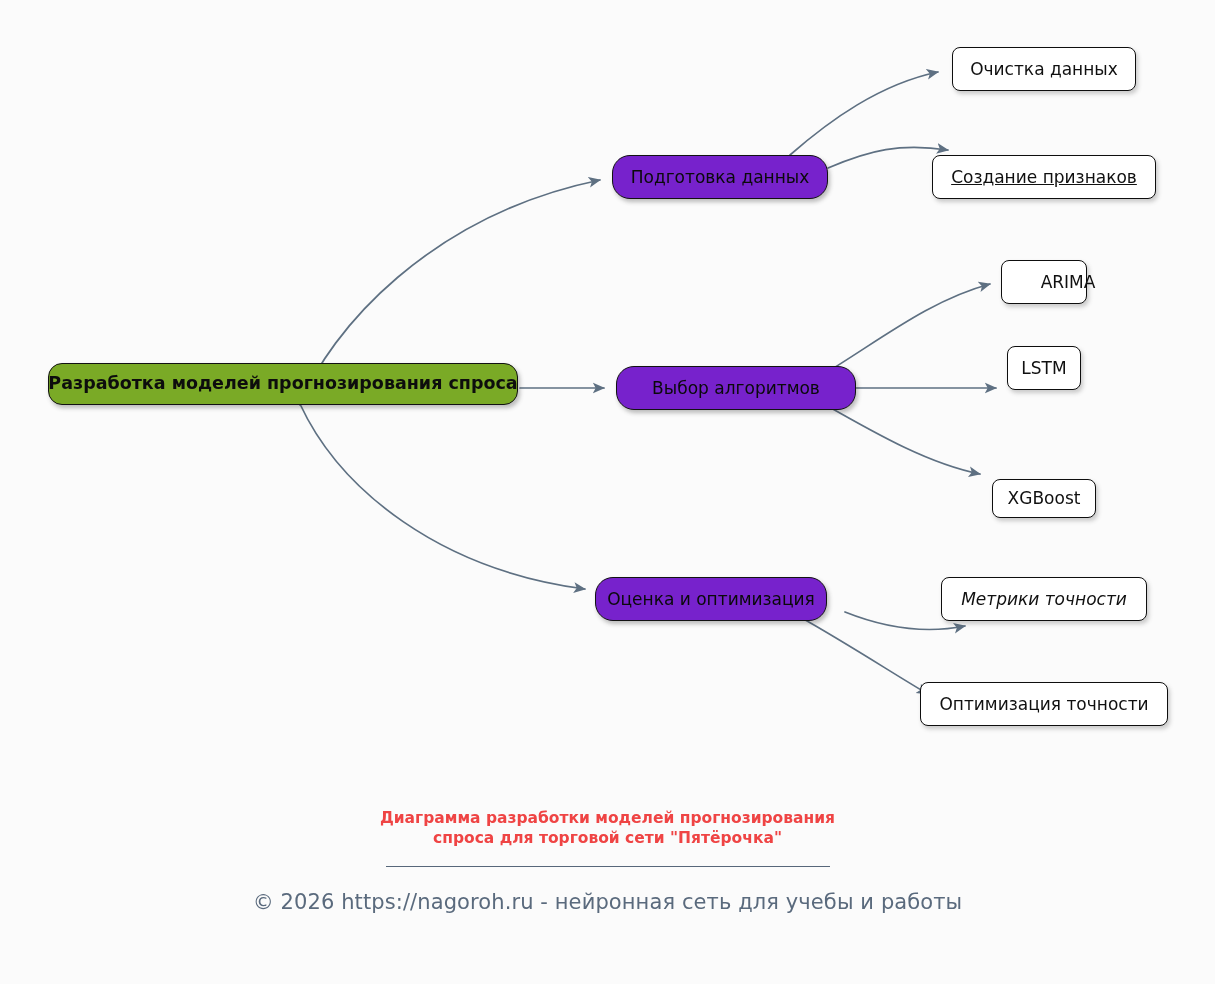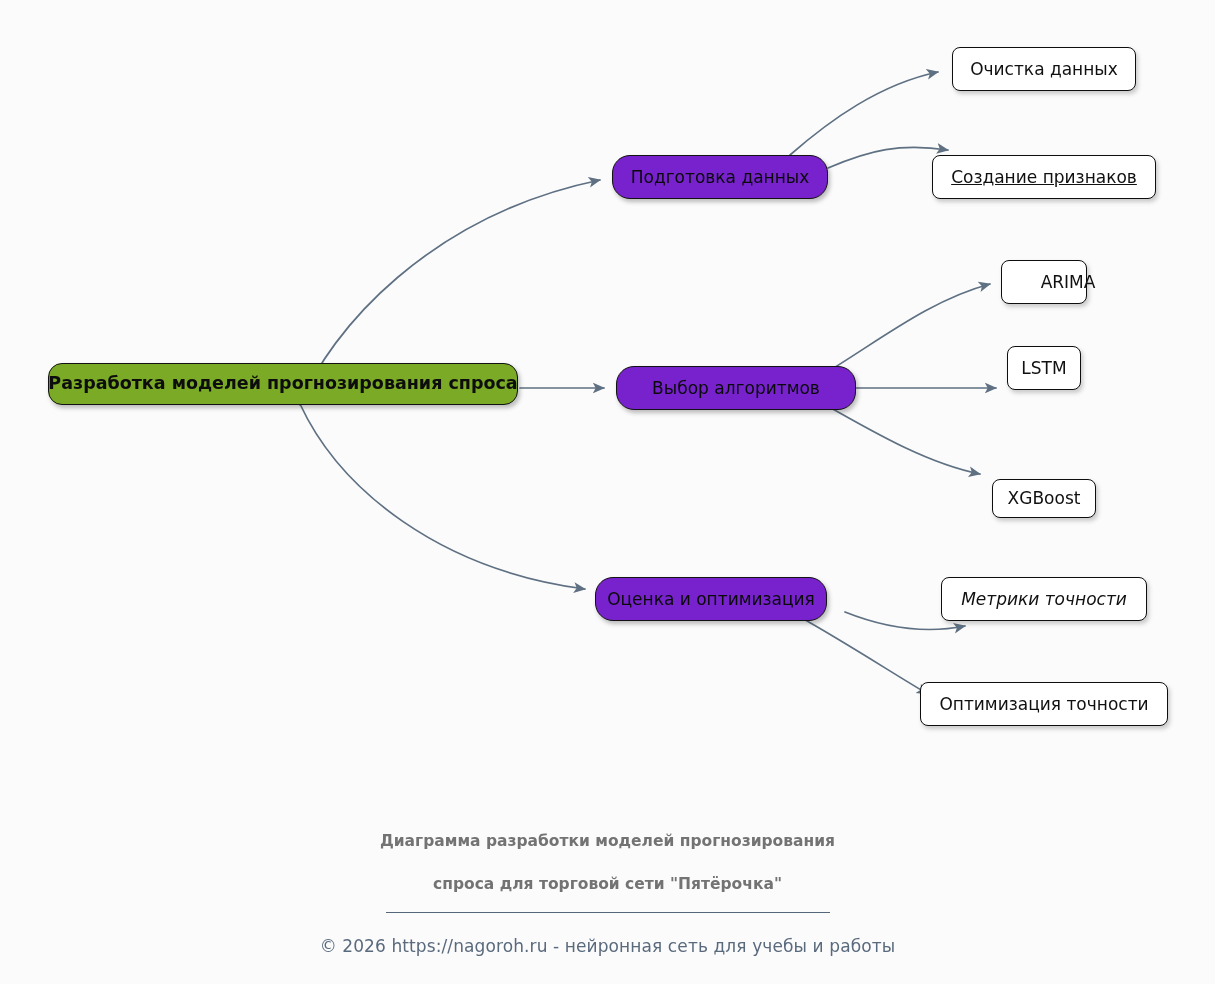--- a/index.html
+++ b/index.html
@@ -64,37 +64,36 @@
     box-shadow: 2px 3px 4px rgba(60,60,60,0.26);
   }
   #caption-block {
     position: absolute;
     left: 0;
     top: 808px;
     width: 1215px;
     text-align: center;
   }
   .caption-title {
-    color: #737373;
+    color: #ef4444;
     font-size: 15.5px;
     font-weight: 700;
     line-height: 1.32;
     font-family: "DejaVu Sans", sans-serif;
-    margin-top: 23px;
   }
   .caption-rule {
     width: 444px;
     height: 0;
     margin: 17px auto 0 auto;
     border-top: 1.6px solid #57677a;
   }
   .caption-credit {
     margin-top: 23px;
     color: #5a6a7d;
-    font-size: 17px;
+    font-size: 21px;
     font-weight: 400;
     letter-spacing: 0.1px;
   }
 </style>
 </head>
 <body>
 
 <div id="diagram-root">
 
   <svg id="edge-layer" viewBox="0 0 1215 984" xmlns="http://www.w3.org/2000/svg">

